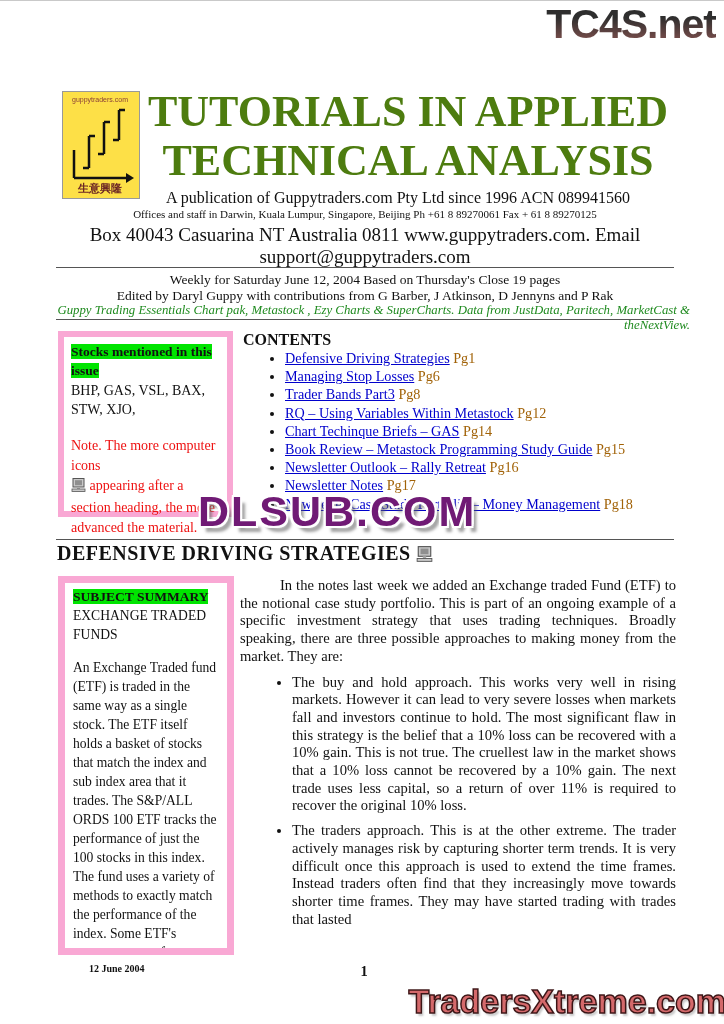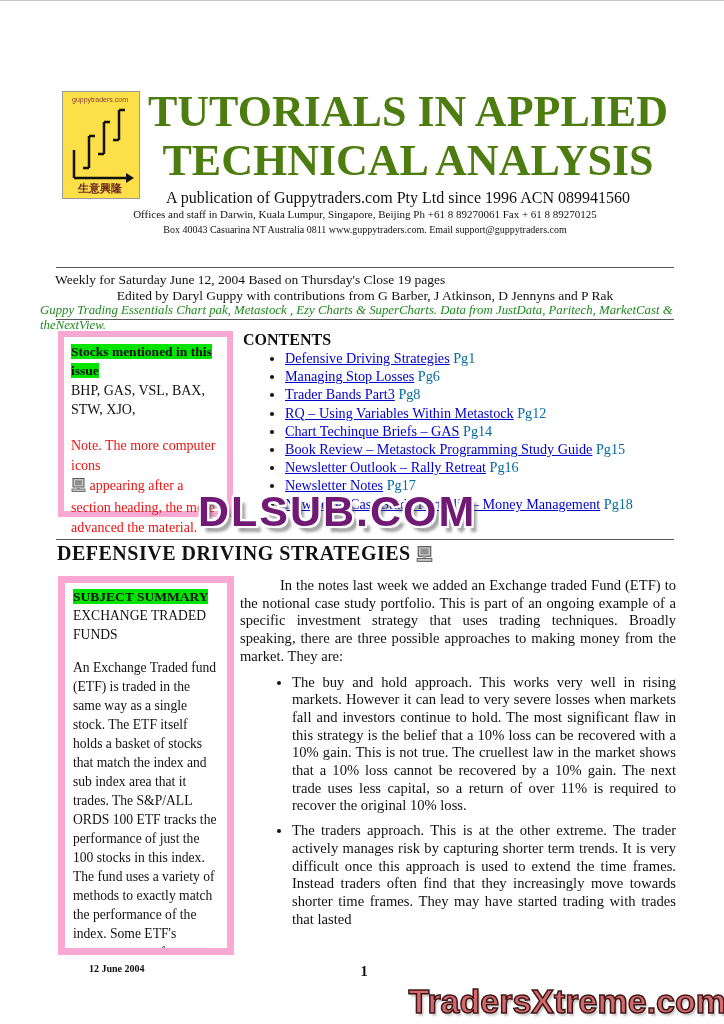--- a/index.html
+++ b/index.html
@@ -16,41 +16,41 @@
   .wm-traders{position:absolute;top:981px;right:-2px;font-family:"Liberation Sans","DejaVu Sans",sans-serif;
     font-weight:bold;font-size:34px;letter-spacing:0px;color:#d4696b;
     -webkit-text-stroke:1.5px #3c1516;text-shadow:2px 3px 2px rgba(150,150,150,.5);}
 
   
   .logo-box{position:absolute;left:62px;top:90px;width:76px;height:106px;border:1px solid #999;background:#fde047;}
   .title{position:absolute;left:140px;top:86px;width:536px;text-align:center;color:#4d7c0f;font-weight:bold;
     font-size:44px;line-height:49px;letter-spacing:0px;}
   .publine{position:absolute;left:120px;top:188px;width:556px;text-align:center;font-size:16px;}
   .smline1{position:absolute;left:55px;top:207px;width:620px;text-align:center;font-size:11px;}
-  .smline2{position:absolute;left:55px;top:223px;width:620px;text-align:center;font-size:10px;}
+  .smline2{position:absolute;left:55px;top:223px;width:620px;text-align:center;font-size:19px;}
   .tagline{position:absolute;left:55px;top:238px;width:620px;text-align:center;font-size:18px;font-weight:bold;color:#177917;}
 
   .rule{position:absolute;left:56px;width:618px;height:0;border-top:1px solid #555;}
   .rule1{top:266px;} .rule2{top:318px;} .rule3{top:538px;}
 
-  .issue1{position:absolute;left:55px;top:271px;width:620px;font-size:13.5px;}
+  .issue1{position:absolute;left:55px;top:271px;width:620px;text-align:center;font-size:13.5px;}
   .issue2{position:absolute;left:55px;top:287px;width:620px;text-align:center;font-size:13.5px;}
-  .issue3{position:absolute;left:40px;top:302px;width:650px;text-align:left;font-size:12.8px;font-style:italic;color:#1e8a1e;font-family:Liberation Serif, serif;}
+  .issue3{position:absolute;left:40px;top:302px;width:650px;text-align:right;font-size:12.8px;font-style:italic;color:#1e8a1e;font-family:Liberation Serif, serif;}
 
   
   .stocks-box{position:absolute;left:58px;top:330px;width:175px;height:186px;border:6px solid #f9a8d4;
     padding:5px 7px;box-sizing:border-box;font-size:14px;line-height:19px;}
   .hl-green{background:#00e400;font-weight:bold;font-size:13.5px;}
   .stocks-list{margin-top:1px;}
   .red-note{color:#ee1111;margin-top:17px;line-height:20px;}
   .contents-title{position:absolute;left:243px;top:330px;font-size:16px;font-weight:bold;}
   .contents-list{position:absolute;left:243px;top:348px;width:432px;margin:0;padding:0 0 0 42px;font-size:14.2px;}
   .contents-list li{line-height:18.2px;margin:0;}
   .contents-list a{color:#0000cc;text-decoration:underline;cursor:pointer;}
-  .pg{color:#0369a1;}
+  .pg{color:#a16207;}
 
   
   .article-heading{position:absolute;left:57px;top:541px;font-size:20px;font-weight:bold;letter-spacing:.5px;}
   .summary-box{position:absolute;left:58px;top:575px;width:176px;height:379px;border:7px solid #f9a8d4;
     padding:4px 8px;box-sizing:border-box;font-size:13.6px;line-height:19px;overflow:hidden;}
   .summary-sub{margin-bottom:14px;}
   .main-col{position:absolute;left:240px;top:576px;width:436px;font-size:14.6px;line-height:17.7px;text-align:justify;}
   .intro{text-indent:40px;margin:0 0 6px 0;}
   .main-bullets{margin:8px 0 0 0;padding:0 0 0 52px;}
   .main-bullets li{margin-bottom:7px;text-align:justify;}
@@ -59,20 +59,21 @@
   .footer-date{position:absolute;left:57px;top:962px;font-size:10px;font-weight:bold;margin-left:32px;}
   .footer-page{position:absolute;left:55px;top:962px;width:618px;text-align:center;font-size:14.5px;font-weight:bold;}
 
   .pc-icon{display:inline-block;vertical-align:-2px;}
 </style>
 </head>
 <body>
 
 <div id="page">
 
+  <div class="wm-tc4s">TC4S.net</div>
 
   <div class="logo-box">
     <svg width="74" height="104" viewBox="0 0 74 104">
       <text x="37" y="10" font-size="7" text-anchor="middle" fill="#8a4038" font-family="Liberation Sans, sans-serif">guppytraders.com</text>
       <g stroke="#111" stroke-width="2.5" fill="none">
         <path d="M56 18 v30 M56 18 h6 M50 48 h6"></path>
         <path d="M41 30 v32 M41 30 h6 M35 62 h6"></path>
         <path d="M26 44 v32 M26 44 h6 M20 76 h6"></path>
         <path d="M11 58 v28"></path>
         <path d="M11 86 h52"></path>

